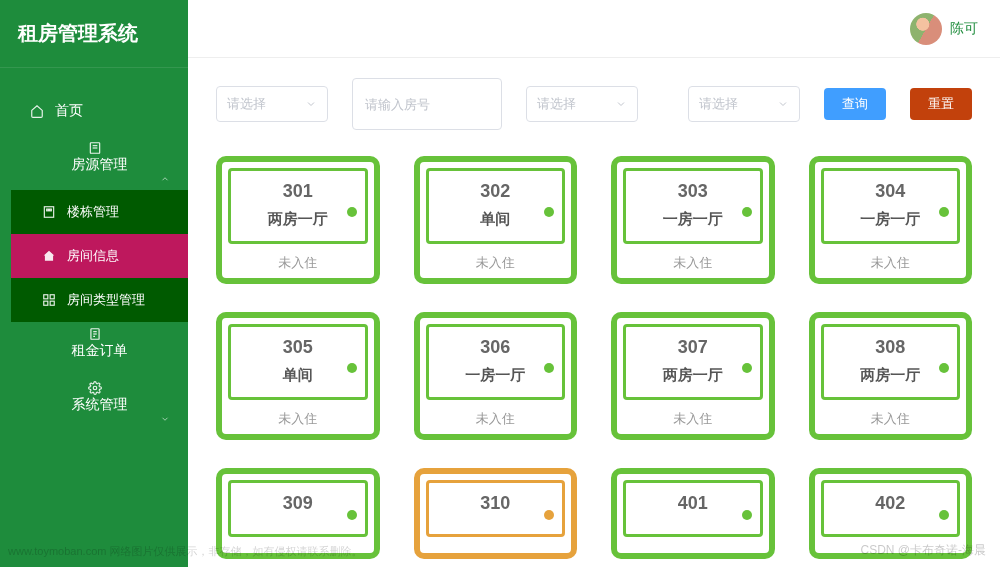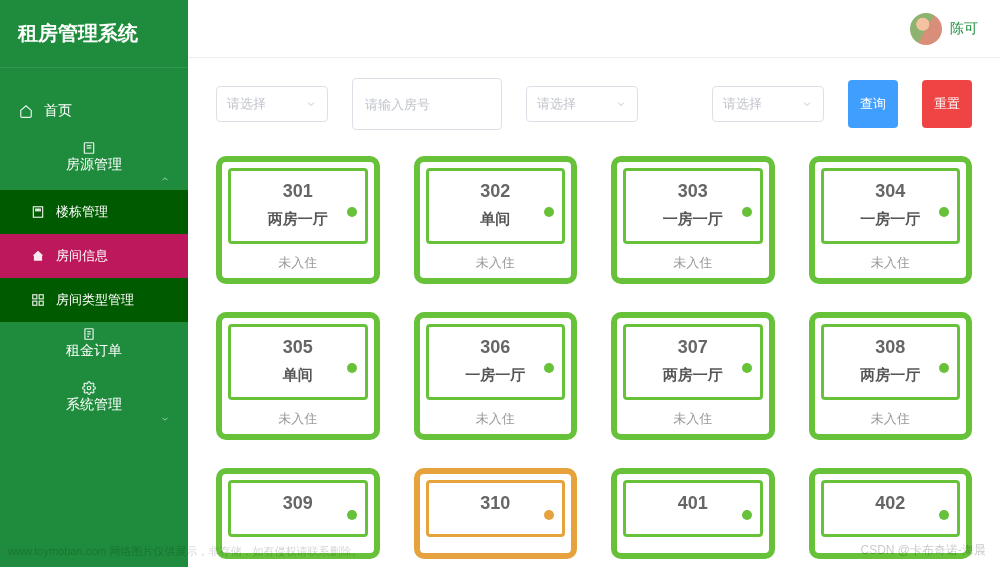--- a/index.html
+++ b/index.html
@@ -1,39 +1,39 @@
 <!DOCTYPE html>
 <html><head>
   <meta charset="utf-8">
   <style>
     * { box-sizing: border-box; margin: 0; padding: 0; }
     body { font-family: "Microsoft YaHei", "PingFang SC", sans-serif; background: #fff; overflow: hidden; width: 1000px; height: 567px; }
     .layout { display: flex; width: 100%; height: 100%; }
     .sidebar { width: 188px; background: #1e8c3c; color: #fff; flex-shrink: 0; display: flex; flex-direction: column; }
     .logo { font-size: 20px; font-weight: bold; padding: 20px 0 20px 18px; border-bottom: 1px solid rgba(255,255,255,0.1); }
-    .menu { list-style: none; padding-top: 18px; }
+    .menu { list-style: none; padding-top: 18px; padding-left: 11px; }
     .menu-item { display: flex; align-items: center; padding: 0 18px; height: 50px; font-size: 14px; cursor: pointer; position: relative; }
     .menu-item.spaced { margin-top: 4px; flex-direction: column; }
     .menu-item .arrow { margin-left: auto; opacity: 0.7; }
     .submenu { list-style: none; background: #005a00; }
     .submenu-item { display: flex; align-items: center; padding: 0 18px 0 30px; height: 44px; font-size: 13px; cursor: pointer; }
     .submenu-item.active { background: #be185d; }
     .menu-icon { width: 16px; height: 16px; margin-right: 10px; display: inline-flex; align-items: center; justify-content: center; flex-shrink: 0; opacity: 0.9; }
     .main { flex: 1; display: flex; flex-direction: column; overflow: hidden; }
     .topbar { height: 58px; display: flex; align-items: center; justify-content: flex-end; padding: 0 22px; border-bottom: 1px solid #eee; }
     .avatar { width: 32px; height: 32px; border-radius: 50%; background: radial-gradient(circle at 40% 35%, #f4c2a0 22%, transparent 24%), linear-gradient(120deg, #8eb36e 50%, #d98e7a 50%); margin-right: 8px; }
     .username { color: #1e8c3c; font-size: 14px; }
     .content { flex: 1; padding: 20px 28px; overflow-y: auto; }
     .filter-bar { display: flex; gap: 24px; align-items: center; margin-bottom: 26px; }
     .select { width: 112px; height: 36px; border: 1px solid #dcdfe6; border-radius: 4px; display: flex; align-items: center; justify-content: space-between; padding: 0 10px; font-size: 13px; color: #c0c4cc; cursor: pointer; }
     .input { width: 150px; height: 52px; border: 1px solid #dcdfe6; border-radius: 4px; padding: 0 12px; font-size: 13px; color: #606266; }
     .input::placeholder { color: #c0c4cc; }
-    .btn { height: 48px; padding: 0 12px; border: none; border-radius: 4px; font-size: 13px; color: #fff; cursor: pointer; }
+    .btn { height: 32px; padding: 0 18px; border: none; border-radius: 4px; font-size: 13px; color: #fff; cursor: pointer; }
     .btn-primary { background: #409eff; }
-    .btn-danger { background: #ef4444; }
+    .btn-danger { background: #c2410c; }
     .spacer { flex: 1; }
     .grid { display: grid; grid-template-columns: repeat(4, 1fr); gap: 28px 34px; }
     .room-card { border: 6px solid #67c23a; border-radius: 10px; padding: 6px; position: relative; cursor: pointer; }
     .room-card.orange { border-color: #e6a23c; }
     .room-inner { border: 3px solid #67c23a; border-radius: 4px; padding: 10px 6px 12px; text-align: center; position: relative; }
     .room-card.orange .room-inner { border-color: #e6a23c; }
     .room-no { font-size: 18px; font-weight: bold; color: #666; }
     .room-type { font-size: 15px; font-weight: bold; color: #555; margin-top: 8px; }
     .knob { width: 10px; height: 10px; background: #67c23a; border-radius: 50%; position: absolute; right: 8px; top: 52%; }
     .room-card.orange .knob { background: #e6a23c; }

